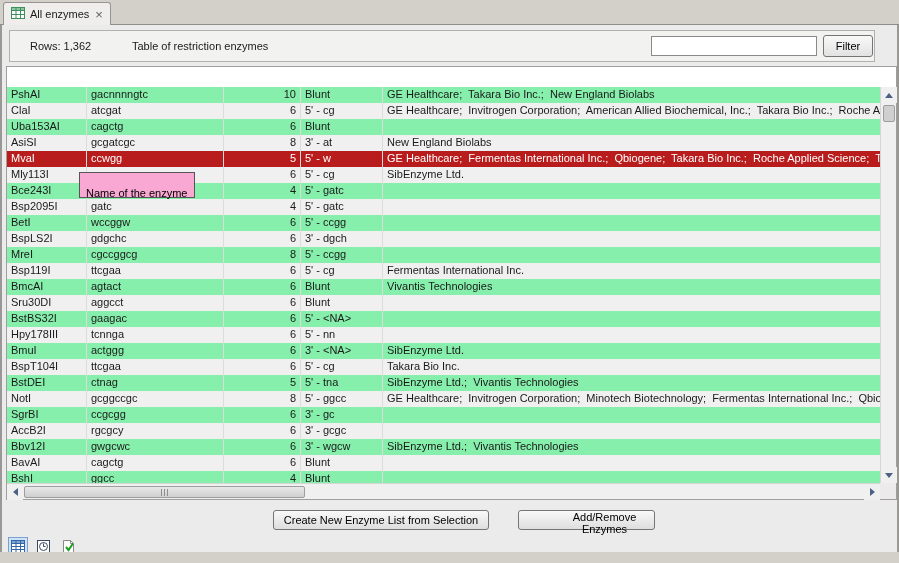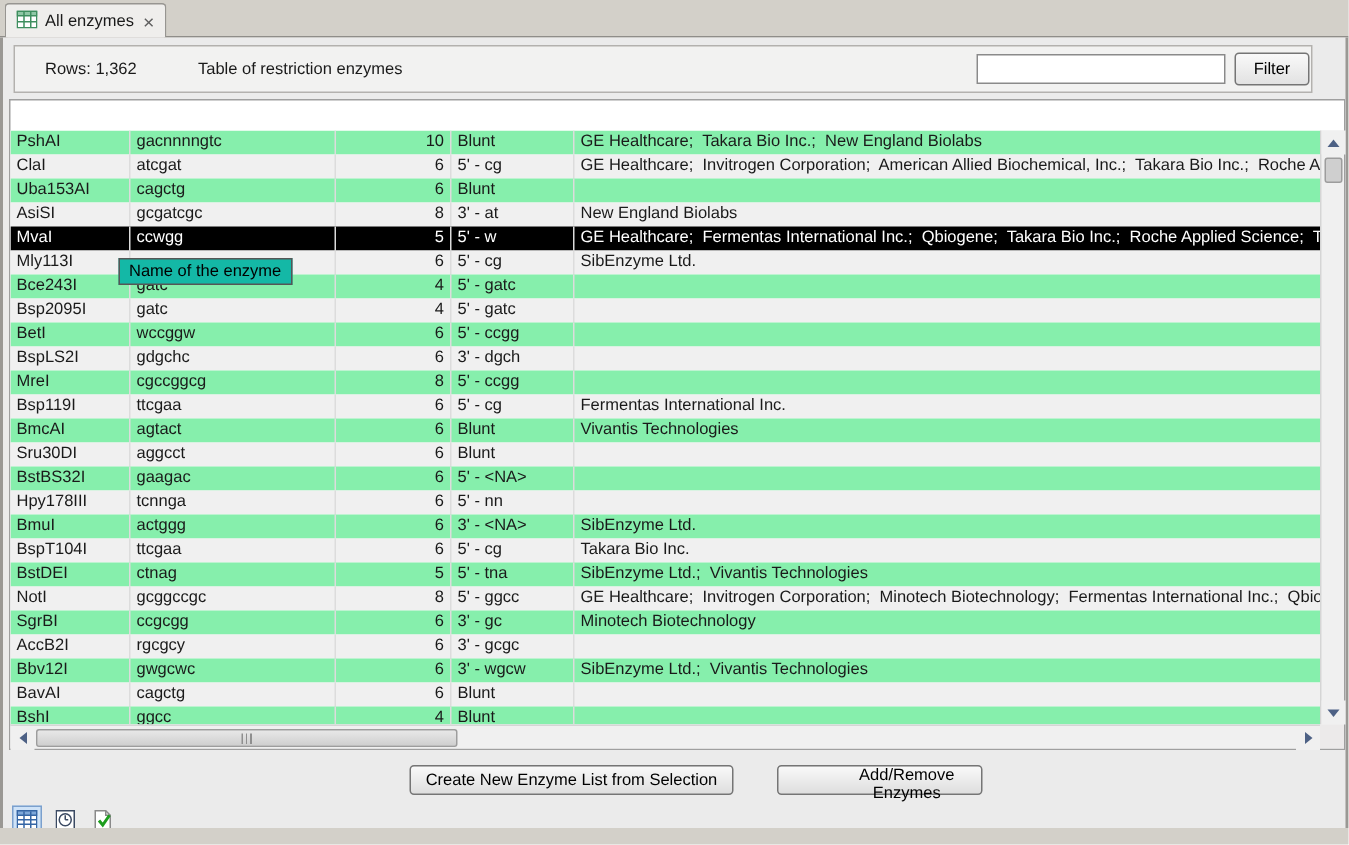--- a/index.html
+++ b/index.html
@@ -26,21 +26,21 @@
   .filter-btn { position:absolute; left:813px; top:4px; width:50px; height:22px; border:1px solid #757575; border-radius:3px; background:linear-gradient(#f9f9f9,#e2e2e2); font:11px "Liberation Sans",sans-serif; }
   .funnel { position:absolute; left:876px; top:38px; width:17px; height:16px; }
 
   
   .table { position:absolute; left:4px; top:41px; width:891px; height:434px; border:1px solid #9f9f9f; background:#fff; }
   .thead { position:absolute; left:0; top:0; width:889px; height:20px; background:#f5f5f4; border-bottom:1px solid #b9b9b9; }
   .th { position:absolute; top:0; height:20px; line-height:19px; padding-left:5px; border-right:1px solid #c2c2c2; overflow:hidden; white-space:pre; }
   .tbody { position:absolute; left:0; top:20px; width:873px; height:396px; overflow:hidden; background:#fff; }
   .tr { position:relative; width:873px; height:16px; background:#86efac; }
   .tr.alt { background:#f0f0f0; }
-  .tr.sel { background:#000000; color:#fff; }
+  .tr.sel { background:#b91c1c; color:#fff; }
   .td { position:absolute; top:0; height:16px; line-height:15px; padding-left:4px; border-right:1px solid #dcdcdc; overflow:hidden; white-space:pre; }
   .c0 { left:0; width:80px; }
   .c1 { left:80px; width:137px; }
   .c2 { left:217px; width:77px; text-align:right; padding-right:4px; }
   .c3 { left:294px; width:82px; }
   .c4 { left:376px; width:497px; border-right:none; }
   .th.c4 { width:513px; border-right:none; }
 
   
   .vscroll { position:absolute; right:0; top:20px; width:16px; height:396px; background:#f0f0f0; border-left:1px solid #d5d5d5; }
@@ -50,21 +50,21 @@
   .tri-up   { width:0;height:0;border-left:4px solid transparent;border-right:4px solid transparent;border-bottom:5px solid #4d6185; }
   .tri-down { width:0;height:0;border-left:4px solid transparent;border-right:4px solid transparent;border-top:5px solid #4d6185; }
   .tri-left { width:0;height:0;border-top:4px solid transparent;border-bottom:4px solid transparent;border-right:5px solid #4d6185; }
   .tri-right{ width:0;height:0;border-top:4px solid transparent;border-bottom:4px solid transparent;border-left:5px solid #4d6185; }
   .vthumb { position:absolute; left:2px; top:18px; width:12px; height:17px; background:#cfcfcf; border:1px solid #9d9d9d; border-radius:2px; }
   .hthumb { position:absolute; left:17px; top:2px; width:281px; height:12px; background:linear-gradient(#e8e8e8,#cfcfcf); border:1px solid #9d9d9d; border-radius:2px; }
   .grip { position:absolute; left:50%; top:2px; width:8px; height:7px; margin-left:-4px;
           background:repeating-linear-gradient(90deg,#8f8f8f 0 1px,transparent 1px 3px); }
 
   
-  .tooltip { position:absolute; left:77px; top:172px; height:18px; line-height:16px; background:#14b8a6; border:1px solid #565656; padding:0 6px; white-space:pre; z-index:50; color:#000; }
+  .tooltip { position:absolute; left:77px; top:172px; height:18px; line-height:16px; background:#f9a8d4; border:1px solid #565656; padding:12px 6px; white-space:pre; z-index:50; color:#000; }
 
   
   .act-btn { position:absolute; height:20px; border:1px solid #757575; border-radius:3px; background:linear-gradient(#f9f9f9,#dedede); font:11px "Liberation Sans",sans-serif; }
   .btn-create { left:271px; top:510px; width:216px; }
   .btn-addrem { left:516px; top:510px; width:137px;padding-left:36px; }
 
   
   .viewicons { position:absolute; left:6px; top:536px; height:20px; display:flex; align-items:center; gap:5px; }
   .vicon { width:20px; height:19px; display:flex; align-items:center; justify-content:center; }
   .vicon.selected { background:#cfe3f8; border:1px solid #7ba0cd; }
@@ -247,21 +247,20 @@
             <div class="td c1">gcggccgc</div>
             <div class="td c2">8</div>
             <div class="td c3">5' - ggcc</div>
             <div class="td c4">GE Healthcare;  Invitrogen Corporation;  Minotech Biotechnology;  Fermentas International Inc.;  Qbiogene</div>
           </div>
           <div class="tr">
             <div class="td c0">SgrBI</div>
             <div class="td c1">ccgcgg</div>
             <div class="td c2">6</div>
             <div class="td c3">3' - gc</div>
-            <div class="td c4">Minotech Biotechnology</div>
           </div>
           <div class="tr alt">
             <div class="td c0">AccB2I</div>
             <div class="td c1">rgcgcy</div>
             <div class="td c2">6</div>
             <div class="td c3">3' - gcgc</div>
             <div class="td c4"></div>
           </div>
           <div class="tr">
             <div class="td c0">Bbv12I</div>

